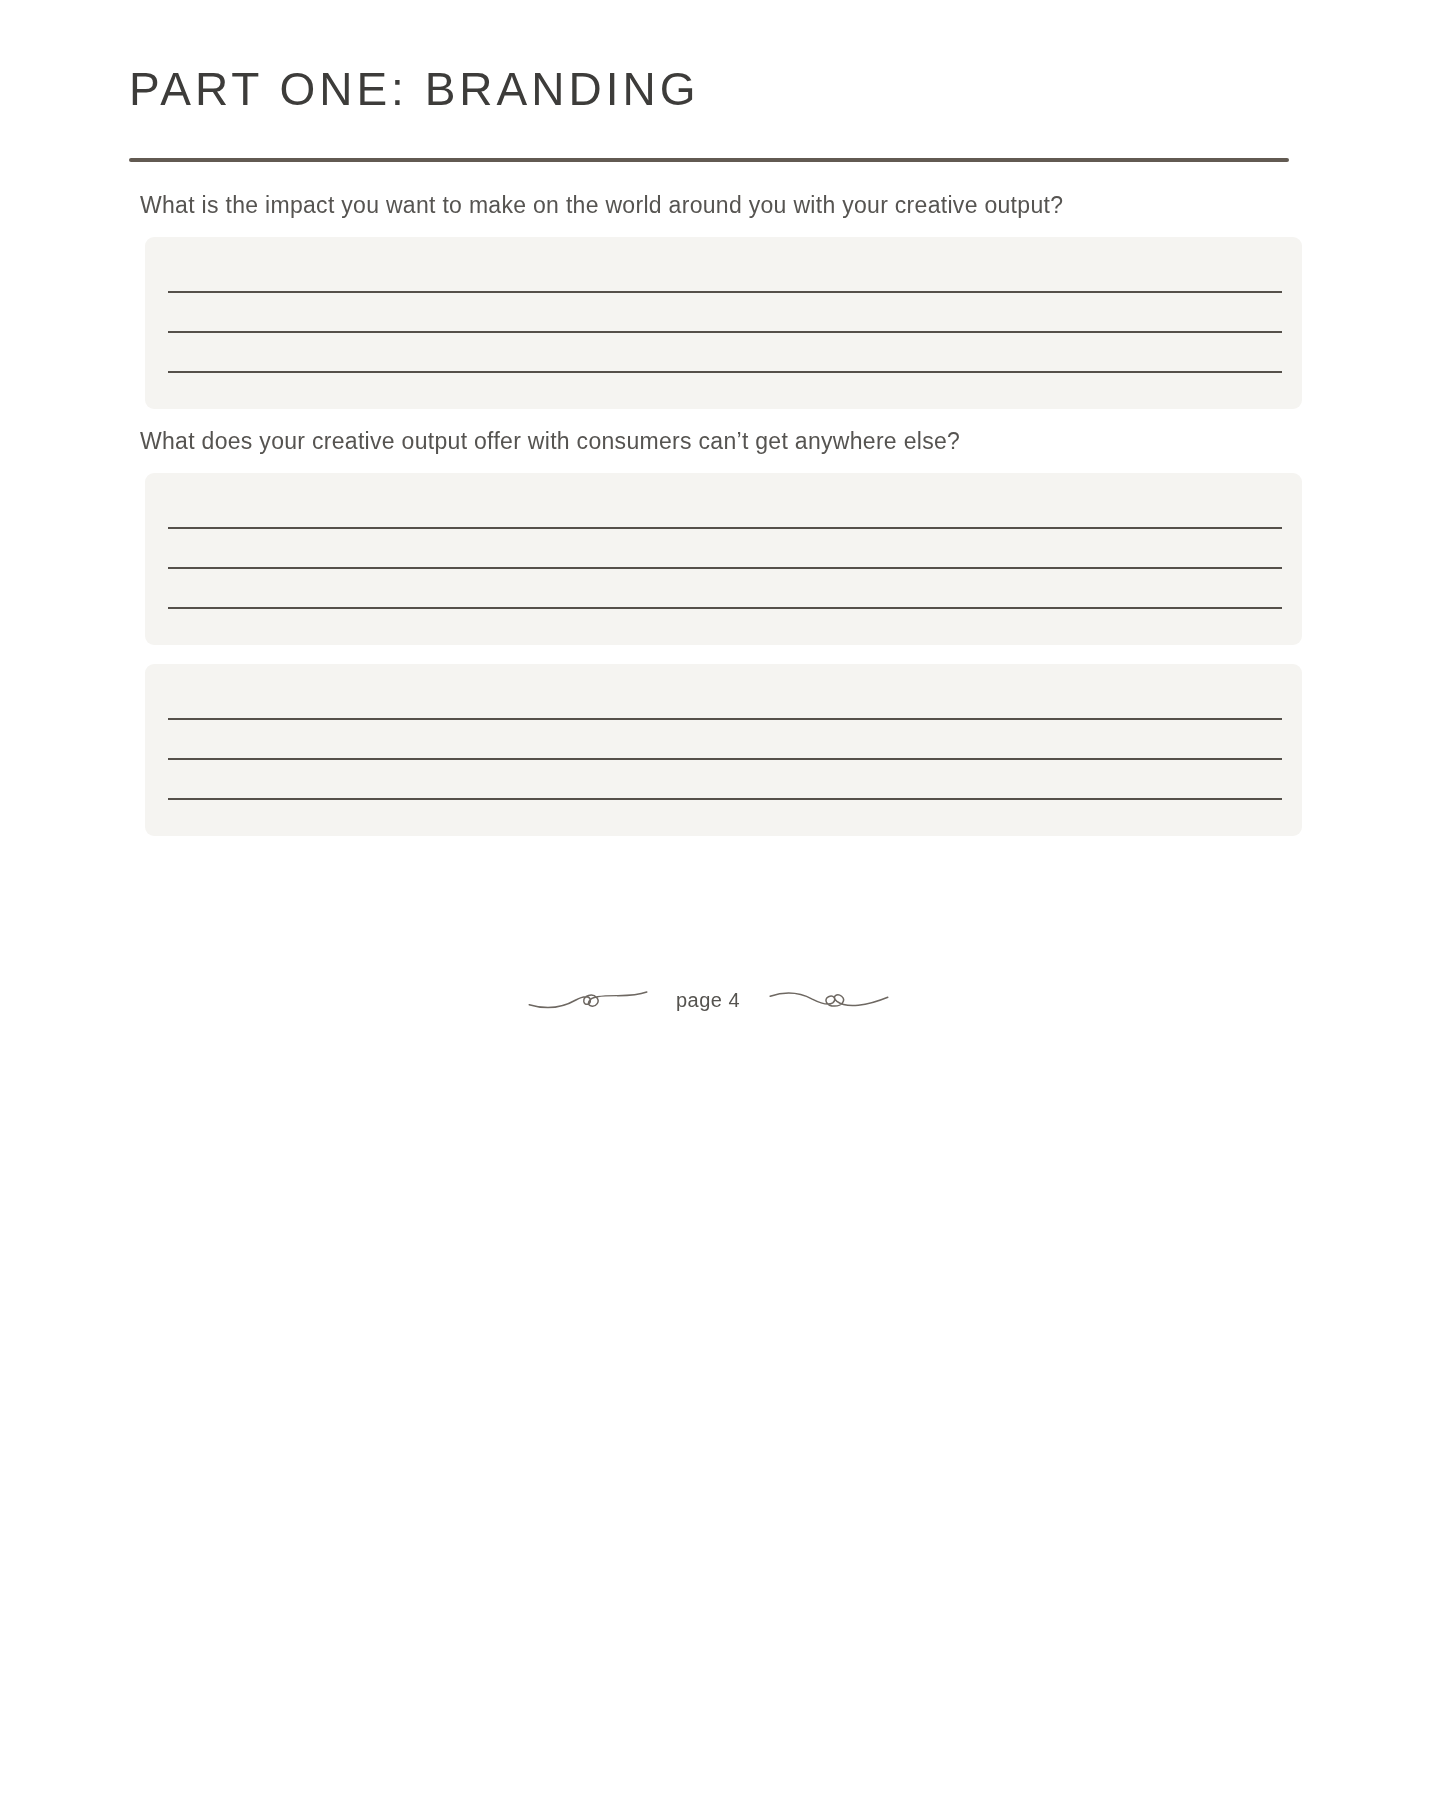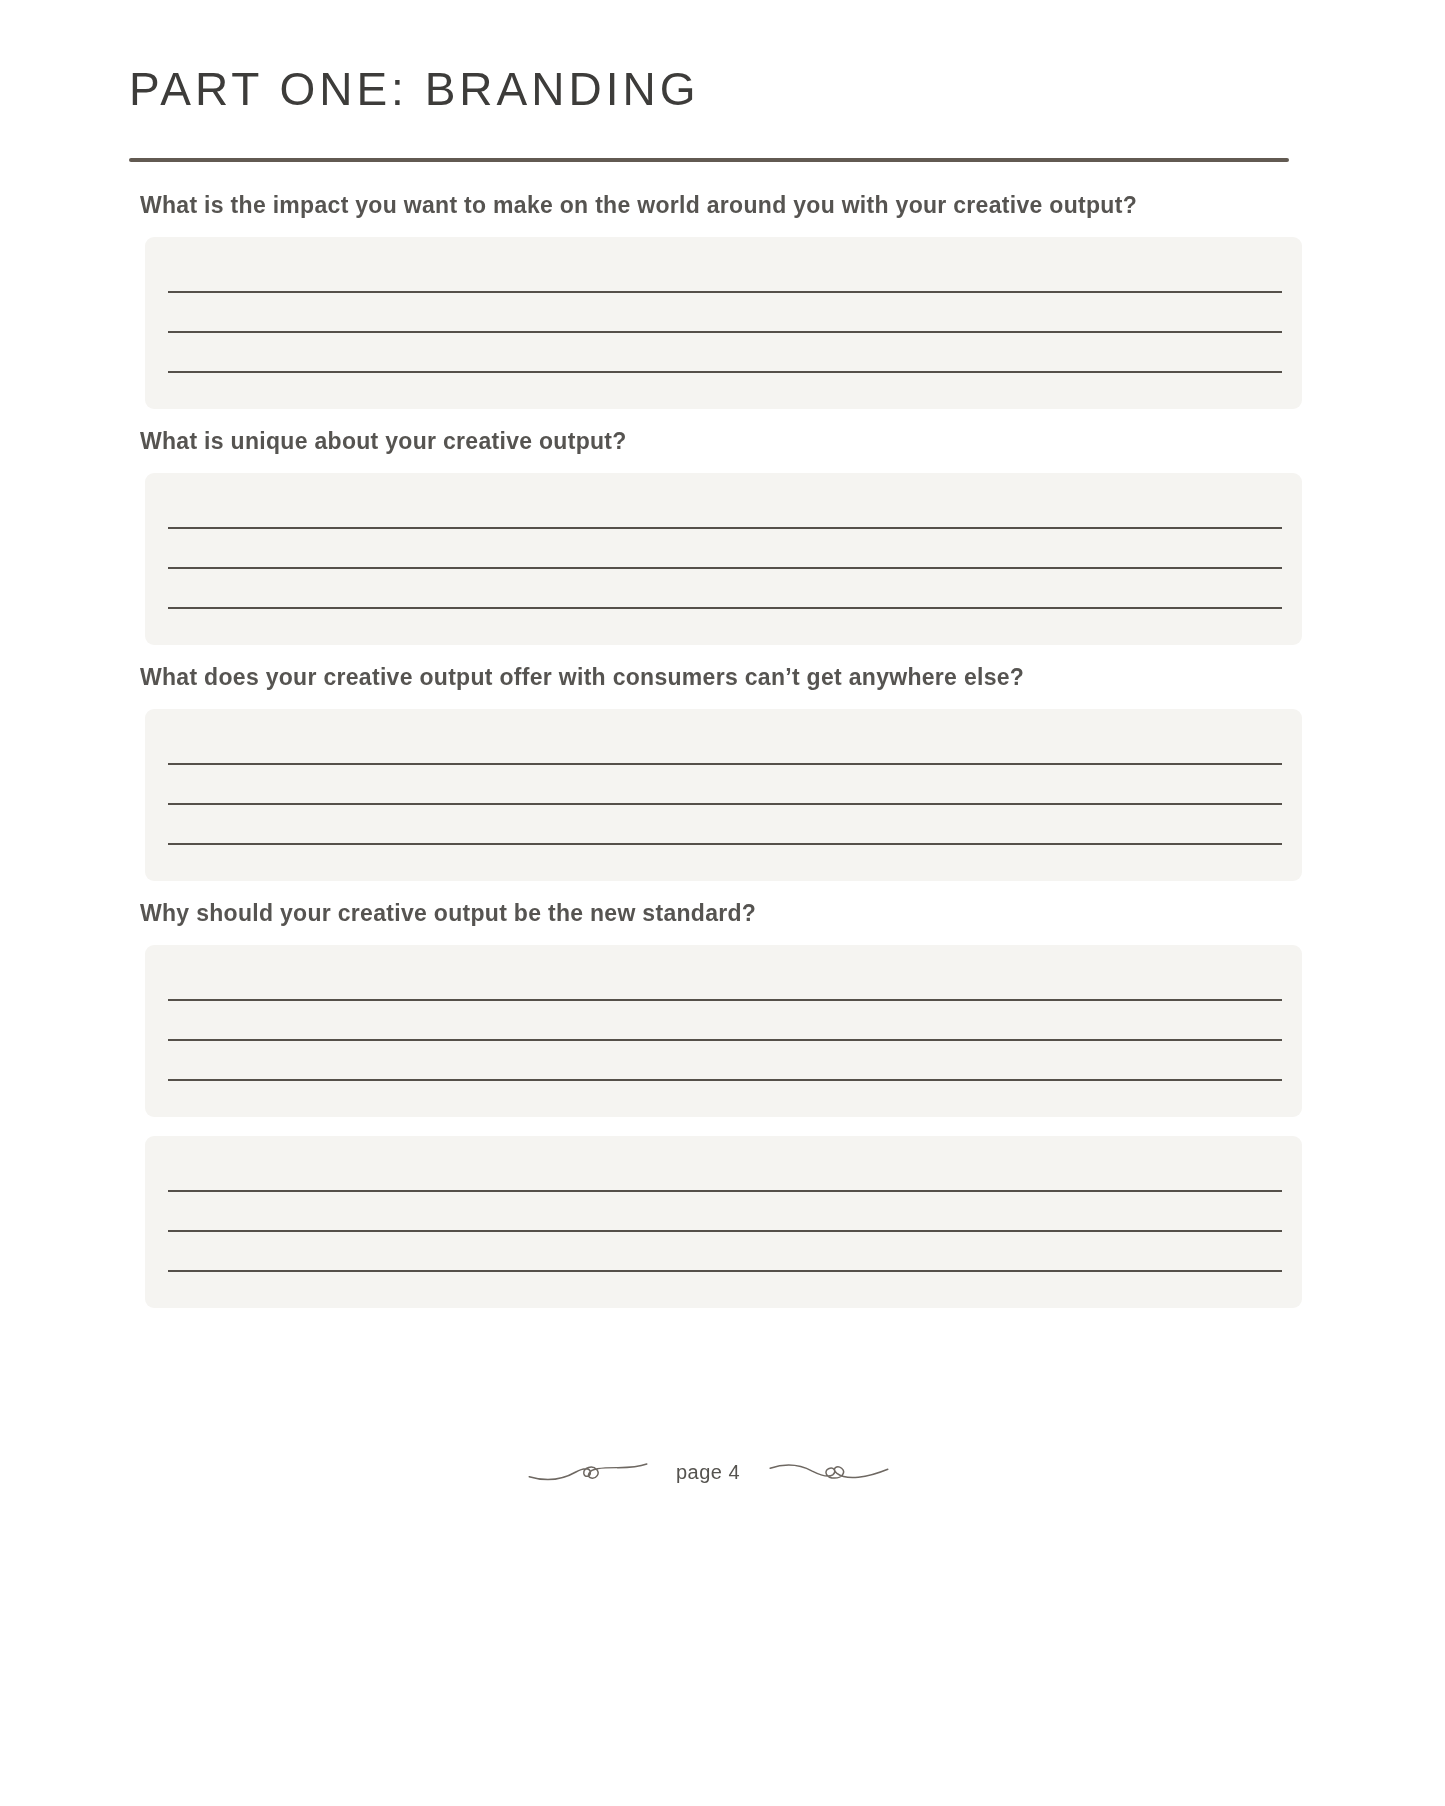--- a/index.html
+++ b/index.html
@@ -32,21 +32,21 @@
     height: 4px;
     border-radius: 2px;
     background: var(--c-divider, #625a52);
   }
   .qa { margin-top: 19px; }
   .qa:first-child { margin-top: 30px; }
   .question {
     margin: 0 0 0 11px;
     font-size: 23px;
     line-height: 27px;
-    font-weight: 700;
+    font-weight: 400;
     letter-spacing: 0.3px;
     color: var(--c-question-text, #565451);
   }
   .answer-box {
     margin: 18px 0 0 16px;
     width: 1157px;
     height: 172px;
     box-sizing: border-box;
     padding: 16px 20px 0 23px;
     border-radius: 9px;
@@ -90,46 +90,30 @@
     <div class="qa-list">
   <section class="qa">
     <p class="question">What is the impact you want to make on the world around you with your creative output?</p>
     <div class="answer-box">
             <div class="rule"></div>
             <div class="rule"></div>
             <div class="rule"></div>
           </div>
   </section>
 
-  <section class="qa">
-    <p class="question">What is unique about your creative output?</p>
-    <div class="answer-box">
-            <div class="rule"></div>
-            <div class="rule"></div>
-            <div class="rule"></div>
-          </div>
-  </section>
 
   <section class="qa">
     <p class="question">What does your creative output offer with consumers can’t get anywhere else?</p>
     <div class="answer-box">
             <div class="rule"></div>
             <div class="rule"></div>
             <div class="rule"></div>
           </div>
   </section>
 
-  <section class="qa">
-    <p class="question">Why should your creative output be the new standard?</p>
-    <div class="answer-box">
-            <div class="rule"></div>
-            <div class="rule"></div>
-            <div class="rule"></div>
-          </div>
-  </section>
 
   <section class="qa">
     <div class="answer-box">
             <div class="rule"></div>
             <div class="rule"></div>
             <div class="rule"></div>
           </div>
   </section>
 
 </div>

